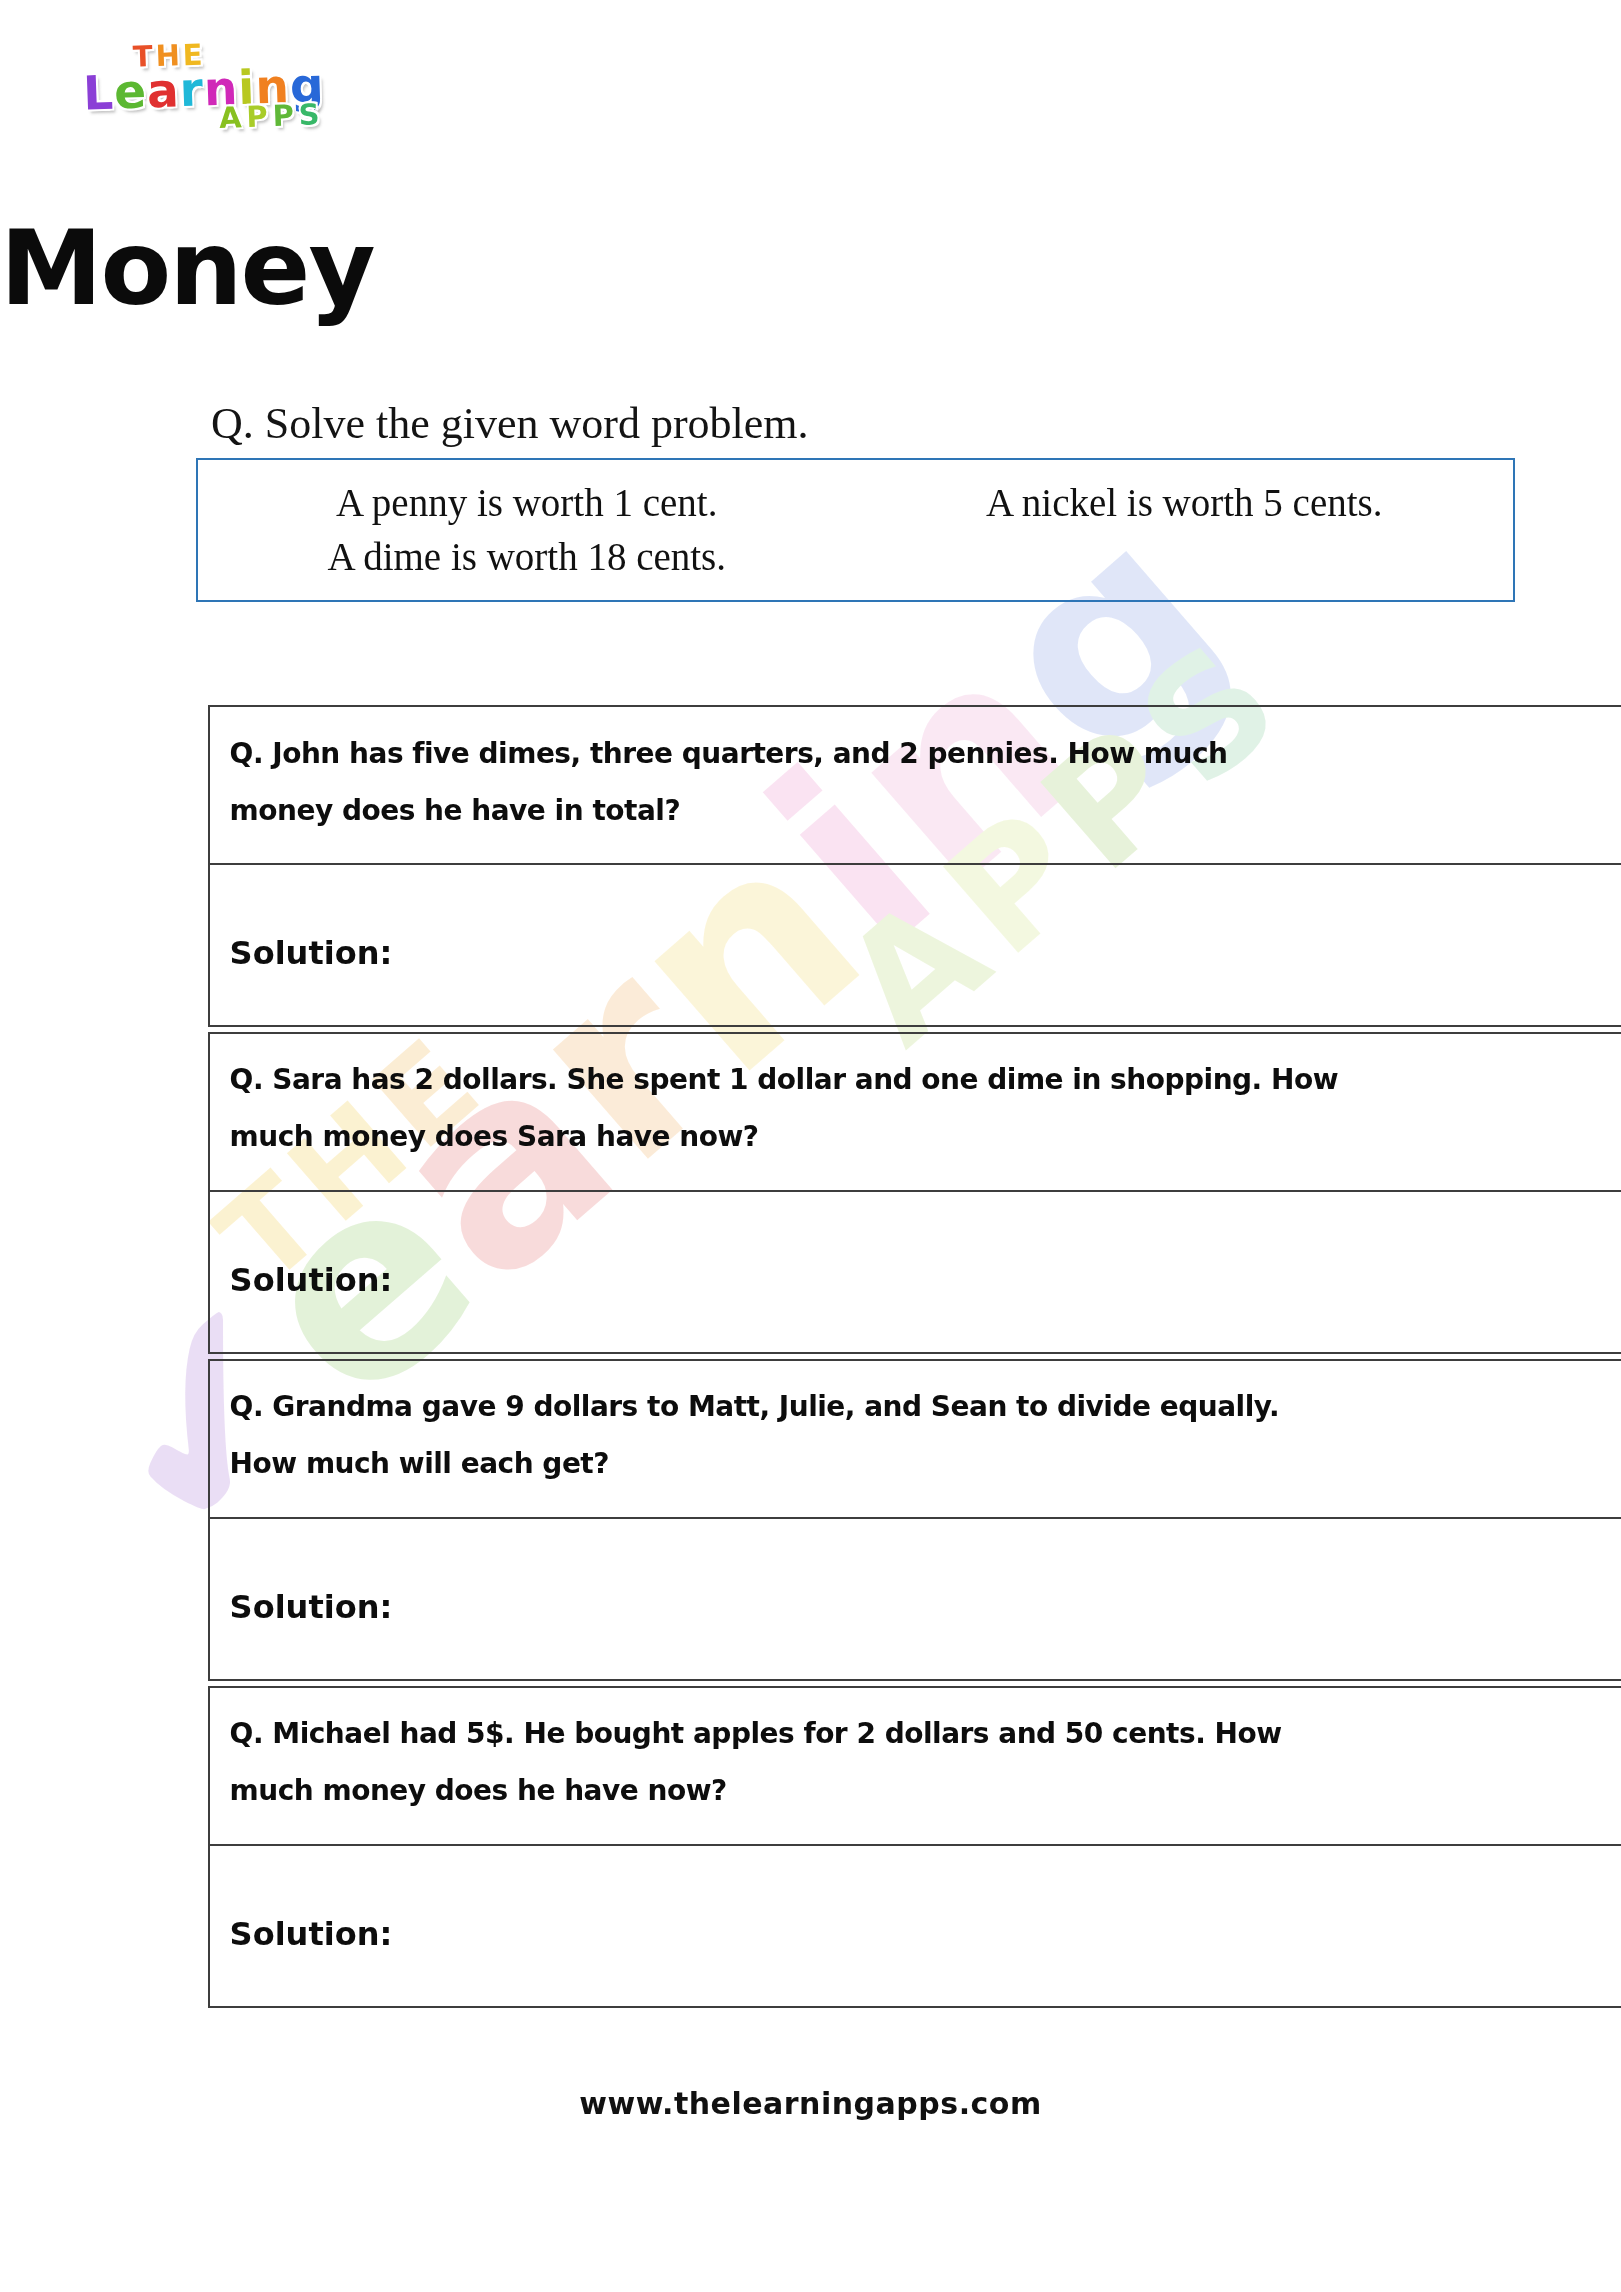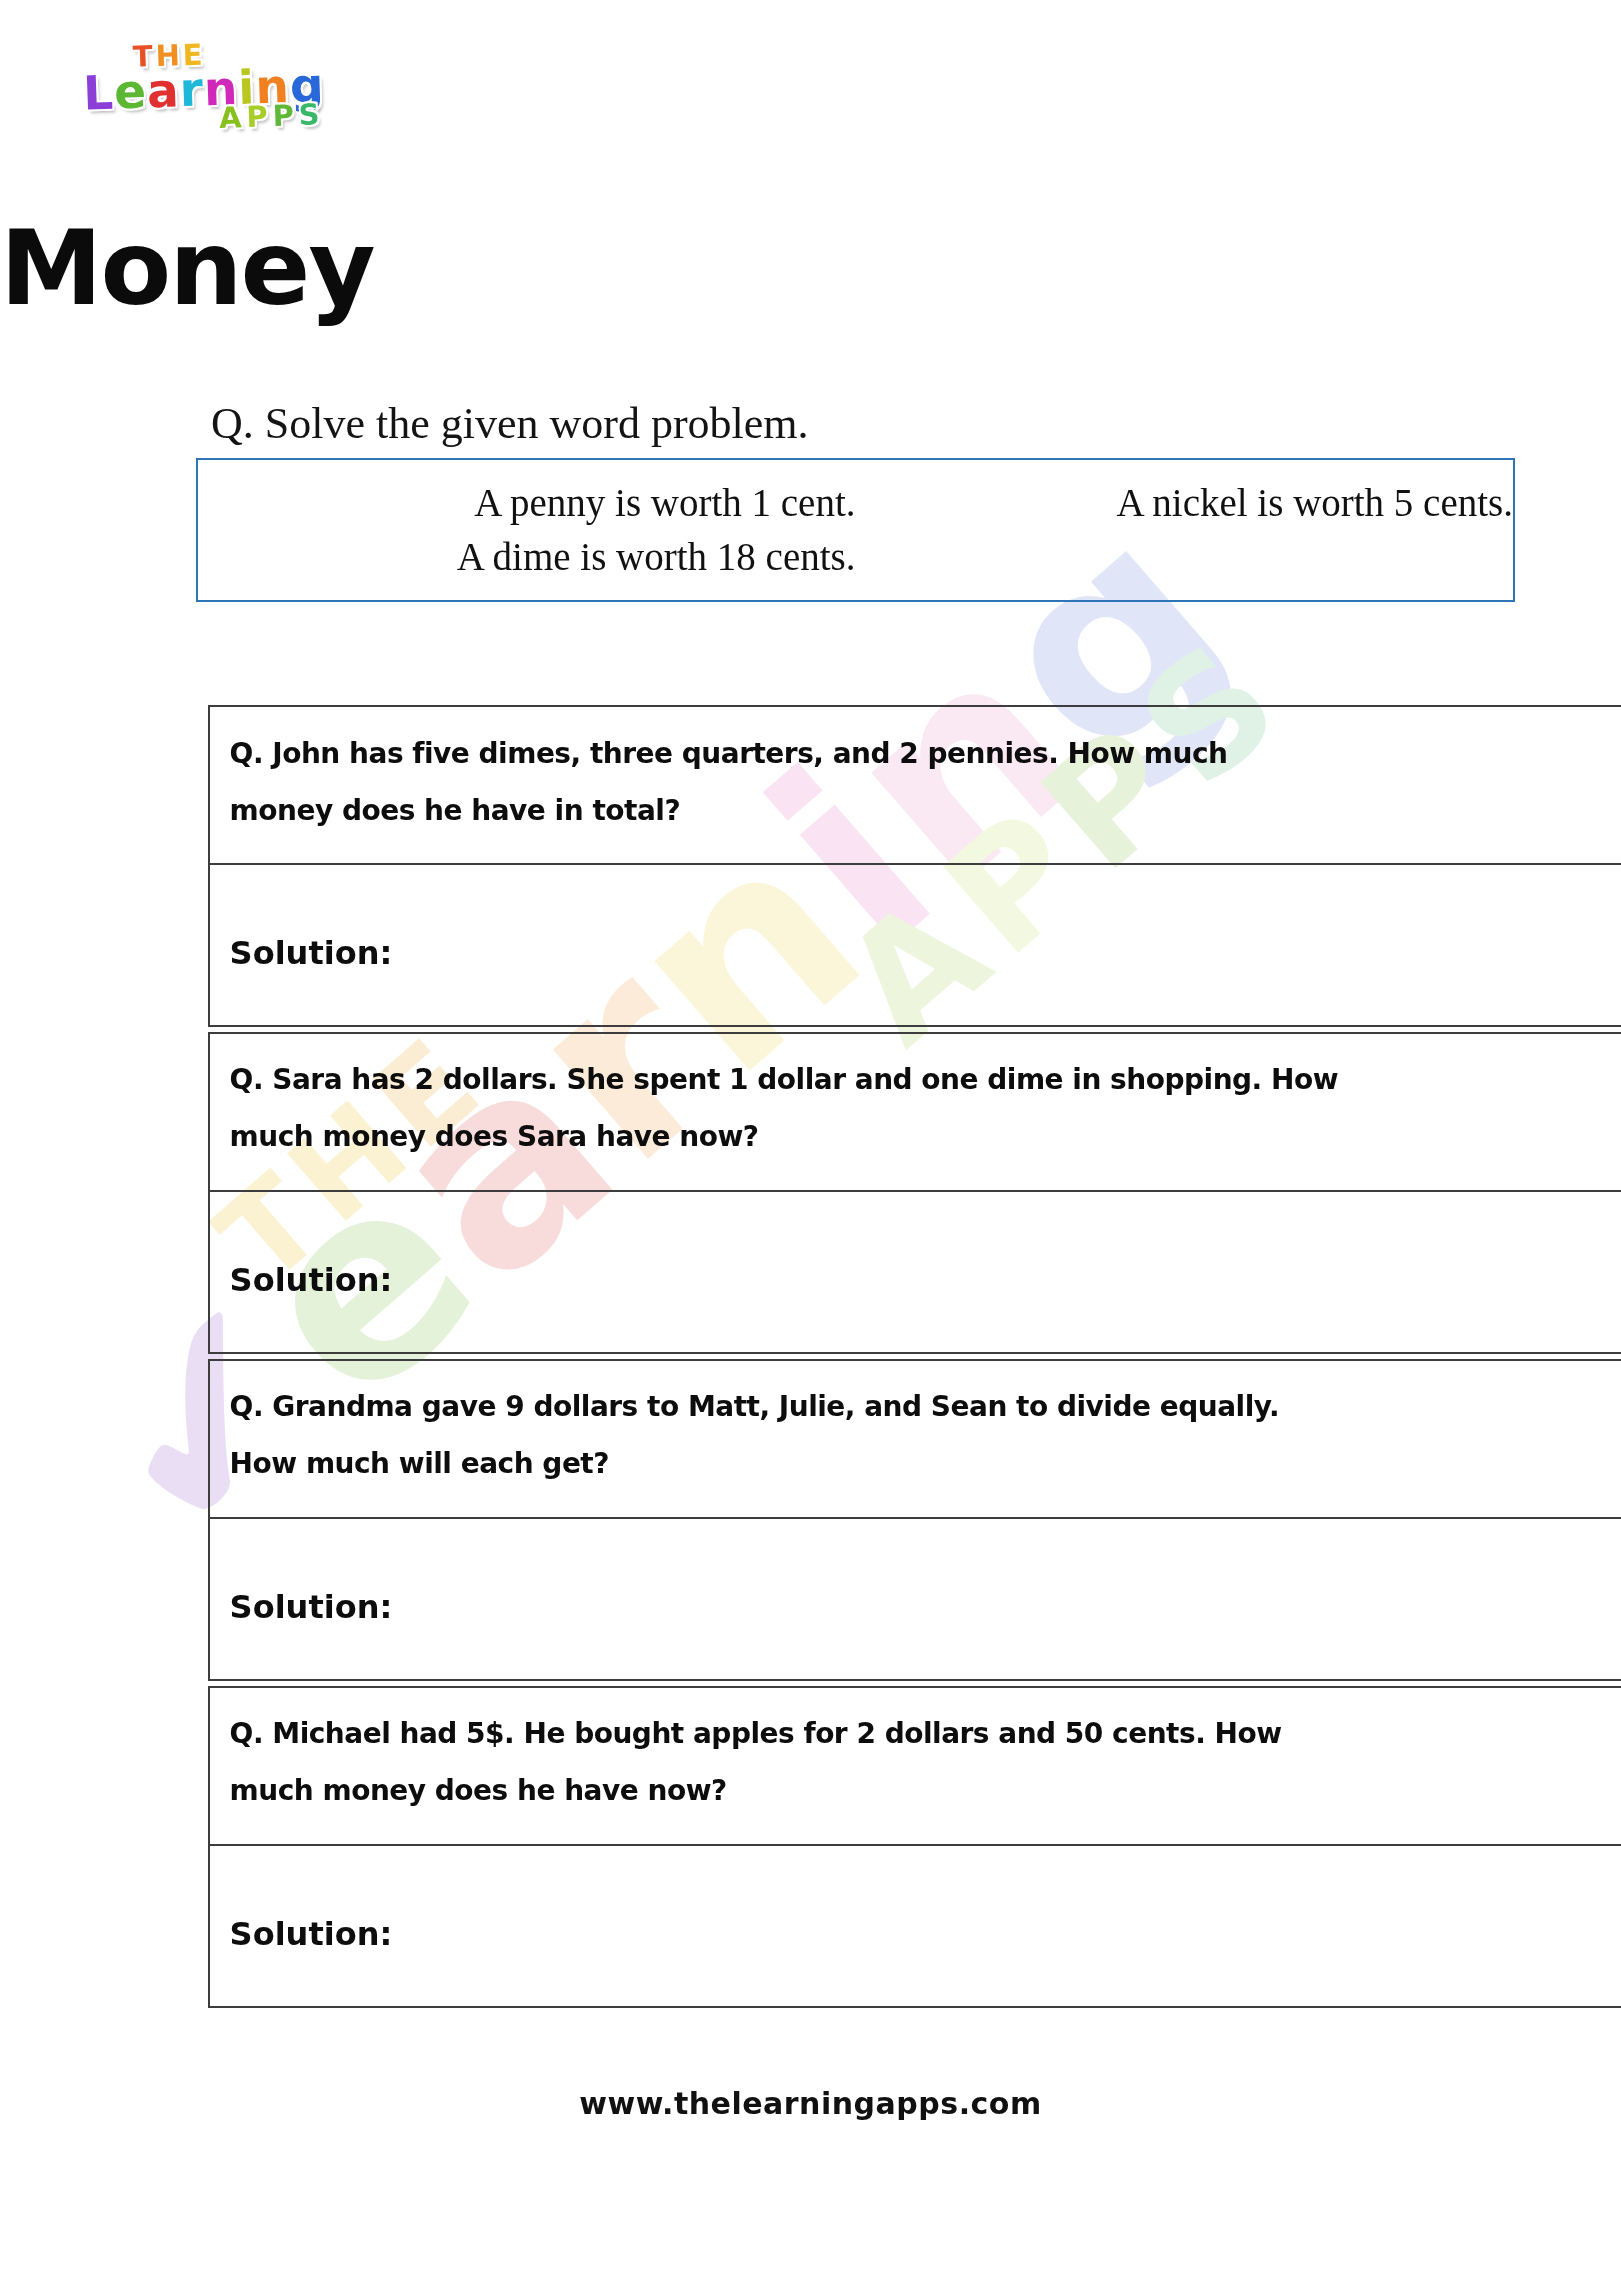--- a/index.html
+++ b/index.html
@@ -37,21 +37,21 @@
   }
 
   
   .info-box {
     position:absolute; left:196px; top:458px; width:1319px; height:144px; z-index:1;
     border:2.9px solid #2e75b6; background:transparent;
     display:grid; grid-template-columns:1fr 1fr; align-content:center; row-gap:5.9px;
   }
   .info-item {
     font-family:"Liberation Serif", serif; font-size:39px; line-height:48px;
-    text-align:right; color:#111;
+    text-align:center; color:#111;
   }
 
   
   .questions { position:absolute; left:208px; top:705px; width:1508px; z-index:1; }
   .qtable { border:2px solid #3d3d3d; margin-bottom:4.9px; background:transparent; }
   .qrow {
     height:158px; border-bottom:2px solid #3d3d3d; padding:17.6px 19.6px 0 19.6px;
     font-size:28px; font-weight:bold; letter-spacing:-0.5px; line-height:57px;
     white-space:pre-line; color:#0d0d0d;
   }

